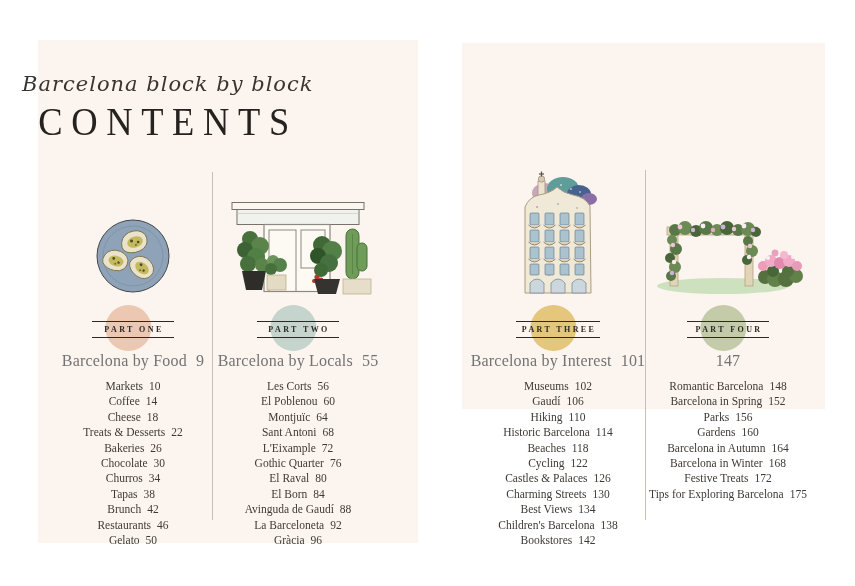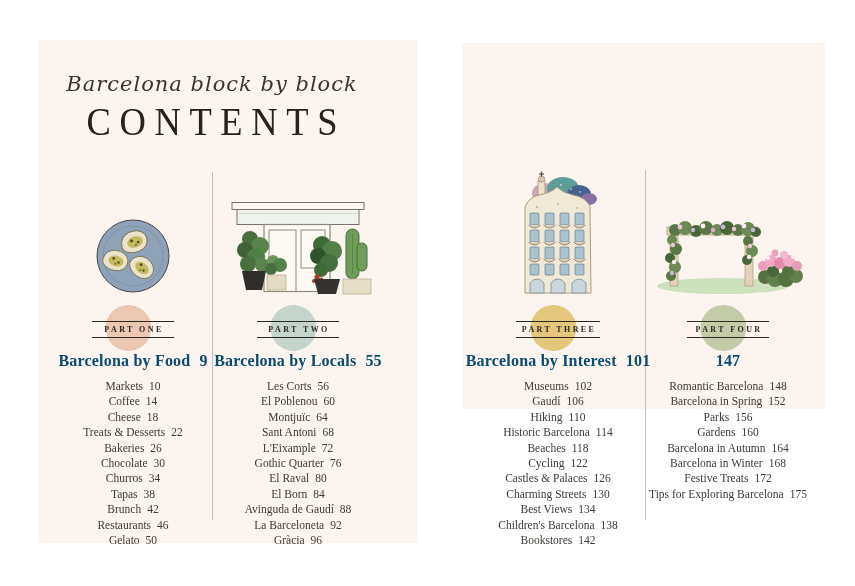--- a/index.html
+++ b/index.html
@@ -5,21 +5,21 @@
   html,body{margin:0;padding:0;}
   body{
     width:855px;height:586px;background:#ffffff;position:relative;overflow:hidden;
     font-family:"Liberation Serif","DejaVu Serif",serif;color:#2c2824;
   }
   .canvas{position:absolute;inset:0;}
   .page{position:absolute;background:#fcf5ef;}
   .page-left{left:38px;top:40px;width:380px;height:503px;}
   .page-right{left:462px;top:43px;width:363px;height:366px;}
 
-  .book-header{position:absolute;left:0;top:32px;width:100%;text-align:center;transform:translateX(-16px);}
+  .book-header{position:absolute;left:0;top:32px;width:100%;transform:translateX(-16px);}
   .script-title{
     font-style:italic;font-size:21px;letter-spacing:1px;color:#3a352f;
     font-family:"DejaVu Serif","Liberation Serif",serif;
   }
   .contents-title{
     margin-top:1px;font-size:38px;letter-spacing:9px;padding-left:9px;
     color:#262220;font-weight:400;transform:scale(0.96,1.08);transform-origin:center top;
   }
 
   .v-divider{position:absolute;width:1px;background:#c6bfb5;}
@@ -39,21 +39,21 @@
     position:absolute;width:46px;height:46px;border-radius:50%;
     top:-12px;left:50%;transform:translateX(-60%);z-index:0;
   }
   .part-text{
     position:relative;z-index:1;display:inline-block;min-width:82px;text-align:center;
     font-size:8px;font-weight:bold;letter-spacing:2.4px;color:#2c2824;
     border-top:1px solid #2c2824;border-bottom:1px solid #2c2824;
     padding:3px 4px 3px 6px;box-sizing:border-box;
   }
   .part-heading{
-    margin:11px 0 0 0;font-size:16px;font-weight:bold;letter-spacing:0.2px;color:#0c4a6e;
+    margin:11px 0 0 0;font-size:16px;font-weight:normal;letter-spacing:0.2px;color:#737373;
     display:flex;gap:9px;justify-content:center;white-space:nowrap;
   }
   .toc-list{margin-top:9px;display:flex;flex-direction:column;align-items:center;}
   .toc-row{display:flex;gap:6px;justify-content:center;line-height:15.4px;font-size:11.5px;color:#3e3a35;white-space:nowrap;}
   .toc-page{color:#3e3a35;}
   svg{display:block;}
 </style>
 </head>
 <body>
 

